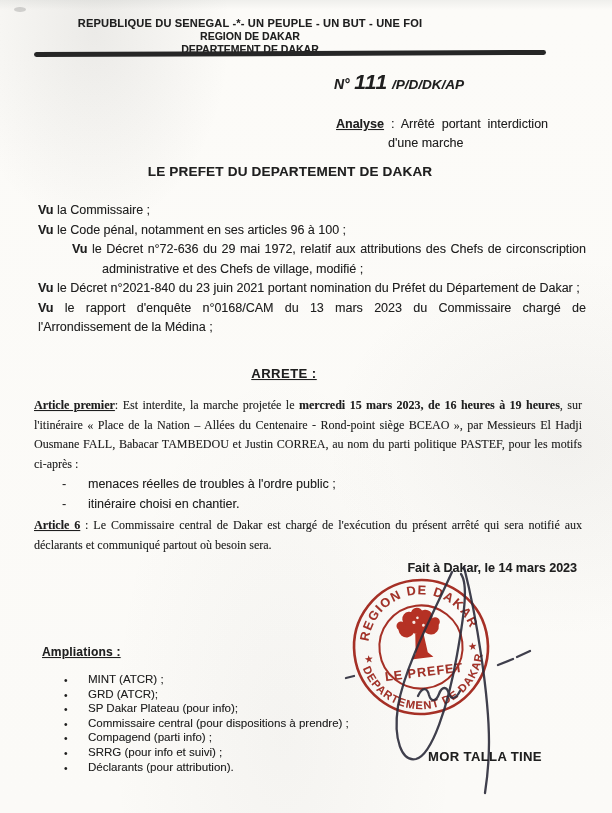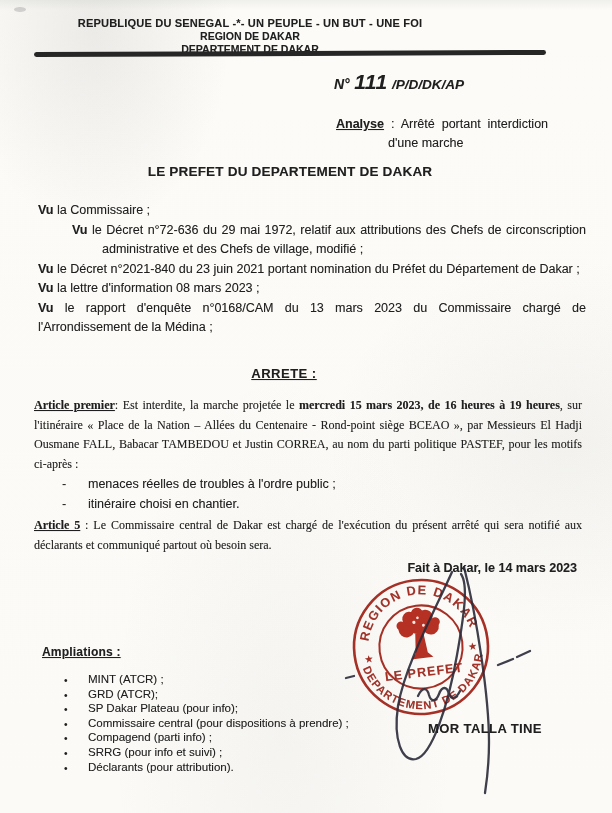--- a/index.html
+++ b/index.html
@@ -60,21 +60,21 @@
   .amp-lbl { top:645px; left:42px; font-weight:bold; font-size:12px;
              text-decoration:underline; letter-spacing:0.2px; }
   .amp-list { top:673px; left:64px; font-size:11.5px; line-height:13.6px; }
   .amp-list .row { display:flex; }
   .amp-list .bullet { width:24px; font-size:10px; padding-top:1px; }
   
   .stamp { top:576px; left:350px; width:142px; height:142px;
            transform:rotate(-7deg); opacity:0.9; }
   
   .sig { top:555px; left:330px; width:230px; height:250px; }
-  .signame { top:721px; left:428px; font-weight:bold; font-size:13px;
+  .signame { top:749px; left:428px; font-weight:bold; font-size:13px;
              letter-spacing:0.4px; white-space:nowrap; }
   .smudge1 { top:7px; left:14px; width:12px; height:5px; background:rgba(100,100,98,0.25);
              border-radius:50%; }
 </style>
 </head>
 <body>
 
 <div class="page">
 
   <div class="abs smudge1"></div>
@@ -97,23 +97,23 @@
     <div class="l1">
       <span class="lbl">Analyse</span><span> : </span><span>Arrêté portant interdiction</span>
     </div>
     <div class="l2">d'une marche</div>
   </div>
 
   <div class="abs ptitle">LE PREFET DU DEPARTEMENT DE DAKAR</div>
 
   <div class="abs vu">
     <p><span class="pre">Vu</span> <span>la Commissaire ;</span></p>
+    <p><span class="pre">Vu</span> <span>le Code pénal, notamment en ses articles 96 à 100 ;</span></p>
     <p class="hang"><span class="pre">Vu</span> <span>le Décret n°72-636 du 29 mai 1972, relatif aux attributions des Chefs de circonscription administrative et des Chefs de village, modifié ;</span></p>
     <p><span class="pre">Vu</span> <span>le Décret n°2021-840 du 23 juin 2021 portant nomination du Préfet du Département de Dakar ;</span></p>
-    <p><span class="pre">Vu</span> <span>la lettre d'information 08 mars 2023 ;</span></p>
     <p><span class="pre">Vu</span> <span>le rapport d'enquête n°0168/CAM du 13 mars 2023 du Commissaire chargé de l'Arrondissement de la Médina ;</span></p>
   </div>
 
   <div class="abs arrete">
     <span>ARRETE :</span>
   </div>
 
   <div class="abs art art1">
     <span class="lbl">Article premier</span><span>: Est interdite, la marche projetée le </span><span class="b">mercredi 15 mars 2023, de 16 heures à 19 heures</span><span>, sur l'itinéraire « Place de la Nation – Allées du Centenaire - Rond-point siège BCEAO », par Messieurs El Hadji Ousmane FALL, Babacar TAMBEDOU et Justin CORREA, au nom du parti politique PASTEF, pour les motifs ci-après :</span>
   </div>
@@ -123,21 +123,21 @@
       <span class="dash">-</span>
       <span>menaces réelles de troubles à l'ordre public ;</span>
     </div>
     <div class="row">
       <span class="dash">-</span>
       <span>itinéraire choisi en chantier.</span>
     </div>
   </div>
 
   <div class="abs art art2">
-    <span class="lbl">Article 5</span><span> : Le Commissaire central de Dakar est chargé de l'exécution du présent arrêté qui sera notifié aux déclarants et communiqué partout où besoin sera.</span>
+    <span class="lbl">Article 6</span><span> : Le Commissaire central de Dakar est chargé de l'exécution du présent arrêté qui sera notifié aux déclarants et communiqué partout où besoin sera.</span>
   </div>
 
   <div class="abs fait">Fait à Dakar, le 14 mars 2023</div>
 
   <div class="abs amp-lbl">Ampliations :</div>
 
   <div class="abs amp-list">
     <div class="row">
         <span class="bullet">•</span>
         <span>MINT (ATCR) ;</span>

